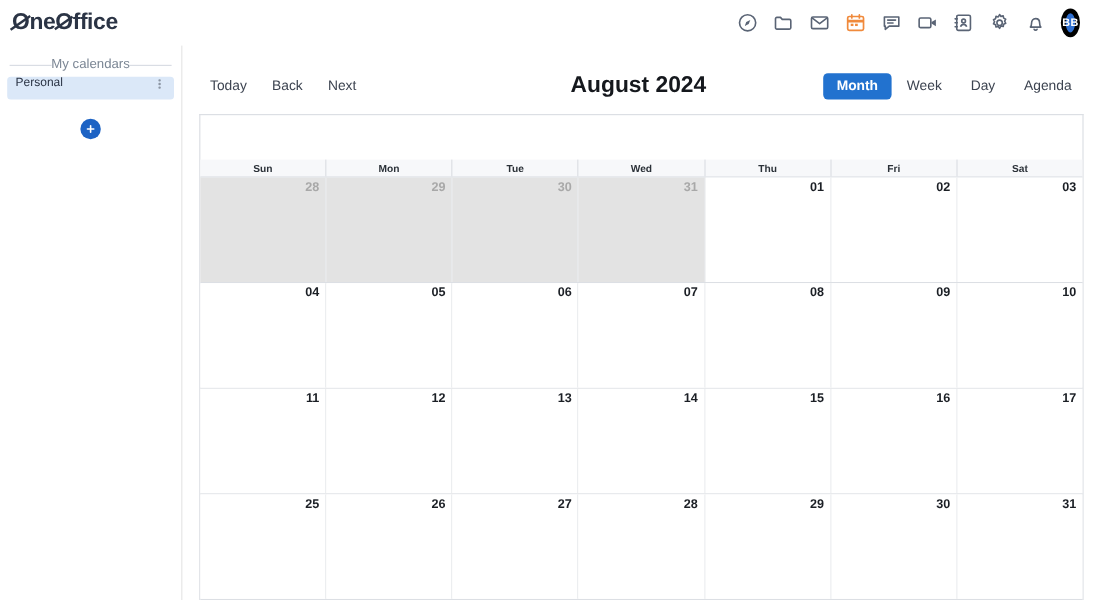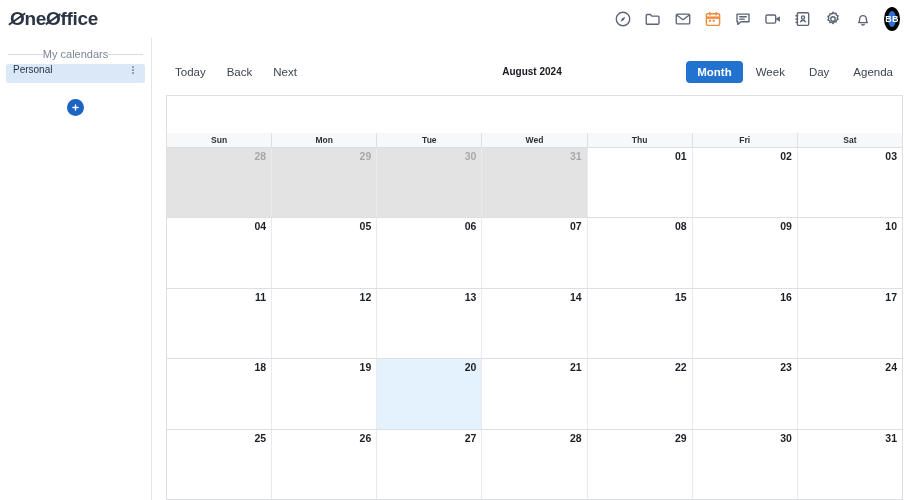--- a/index.html
+++ b/index.html
@@ -123,21 +123,21 @@
   .nav-btn {
     font-size: 11.5px; color: #3d4451;
     padding: 4px 9px; border-radius: 3px;
     cursor: pointer; background: transparent; border: none;
     font-family: inherit;
   }
 
   .month-title {
     position: absolute; left: 0; right: 0;
     text-align: center;
-    font-size: 10px; font-weight: bold; color: #15181d;
+    font-size: 19px; font-weight: bold; color: #15181d;
     pointer-events: none;
   }
 
   .view-group { margin-left: auto; display: flex; gap: 2px; position: relative; z-index: 2; }
   .view-btn {
     font-size: 11.5px; color: #3d4451;
     padding: 5px 11px; border-radius: 4px;
     cursor: pointer; background: transparent; border: none;
     font-family: inherit;
   }
@@ -401,43 +401,20 @@
             </div>
             <div class="cell">
               <div class="num">16</div>
             </div>
             <div class="cell">
               <div class="num">17</div>
             </div>
           </div>
           <div class="week">
             <div class="cell">
-              <div class="num">18</div>
-            </div>
-            <div class="cell">
-              <div class="num">19</div>
-            </div>
-            <div class="cell today">
-              <div class="num">20</div>
-            </div>
-            <div class="cell">
-              <div class="num">21</div>
-            </div>
-            <div class="cell">
-              <div class="num">22</div>
-            </div>
-            <div class="cell">
-              <div class="num">23</div>
-            </div>
-            <div class="cell">
-              <div class="num">24</div>
-            </div>
-          </div>
-          <div class="week">
-            <div class="cell">
               <div class="num">25</div>
             </div>
             <div class="cell">
               <div class="num">26</div>
             </div>
             <div class="cell">
               <div class="num">27</div>
             </div>
             <div class="cell">
               <div class="num">28</div>

